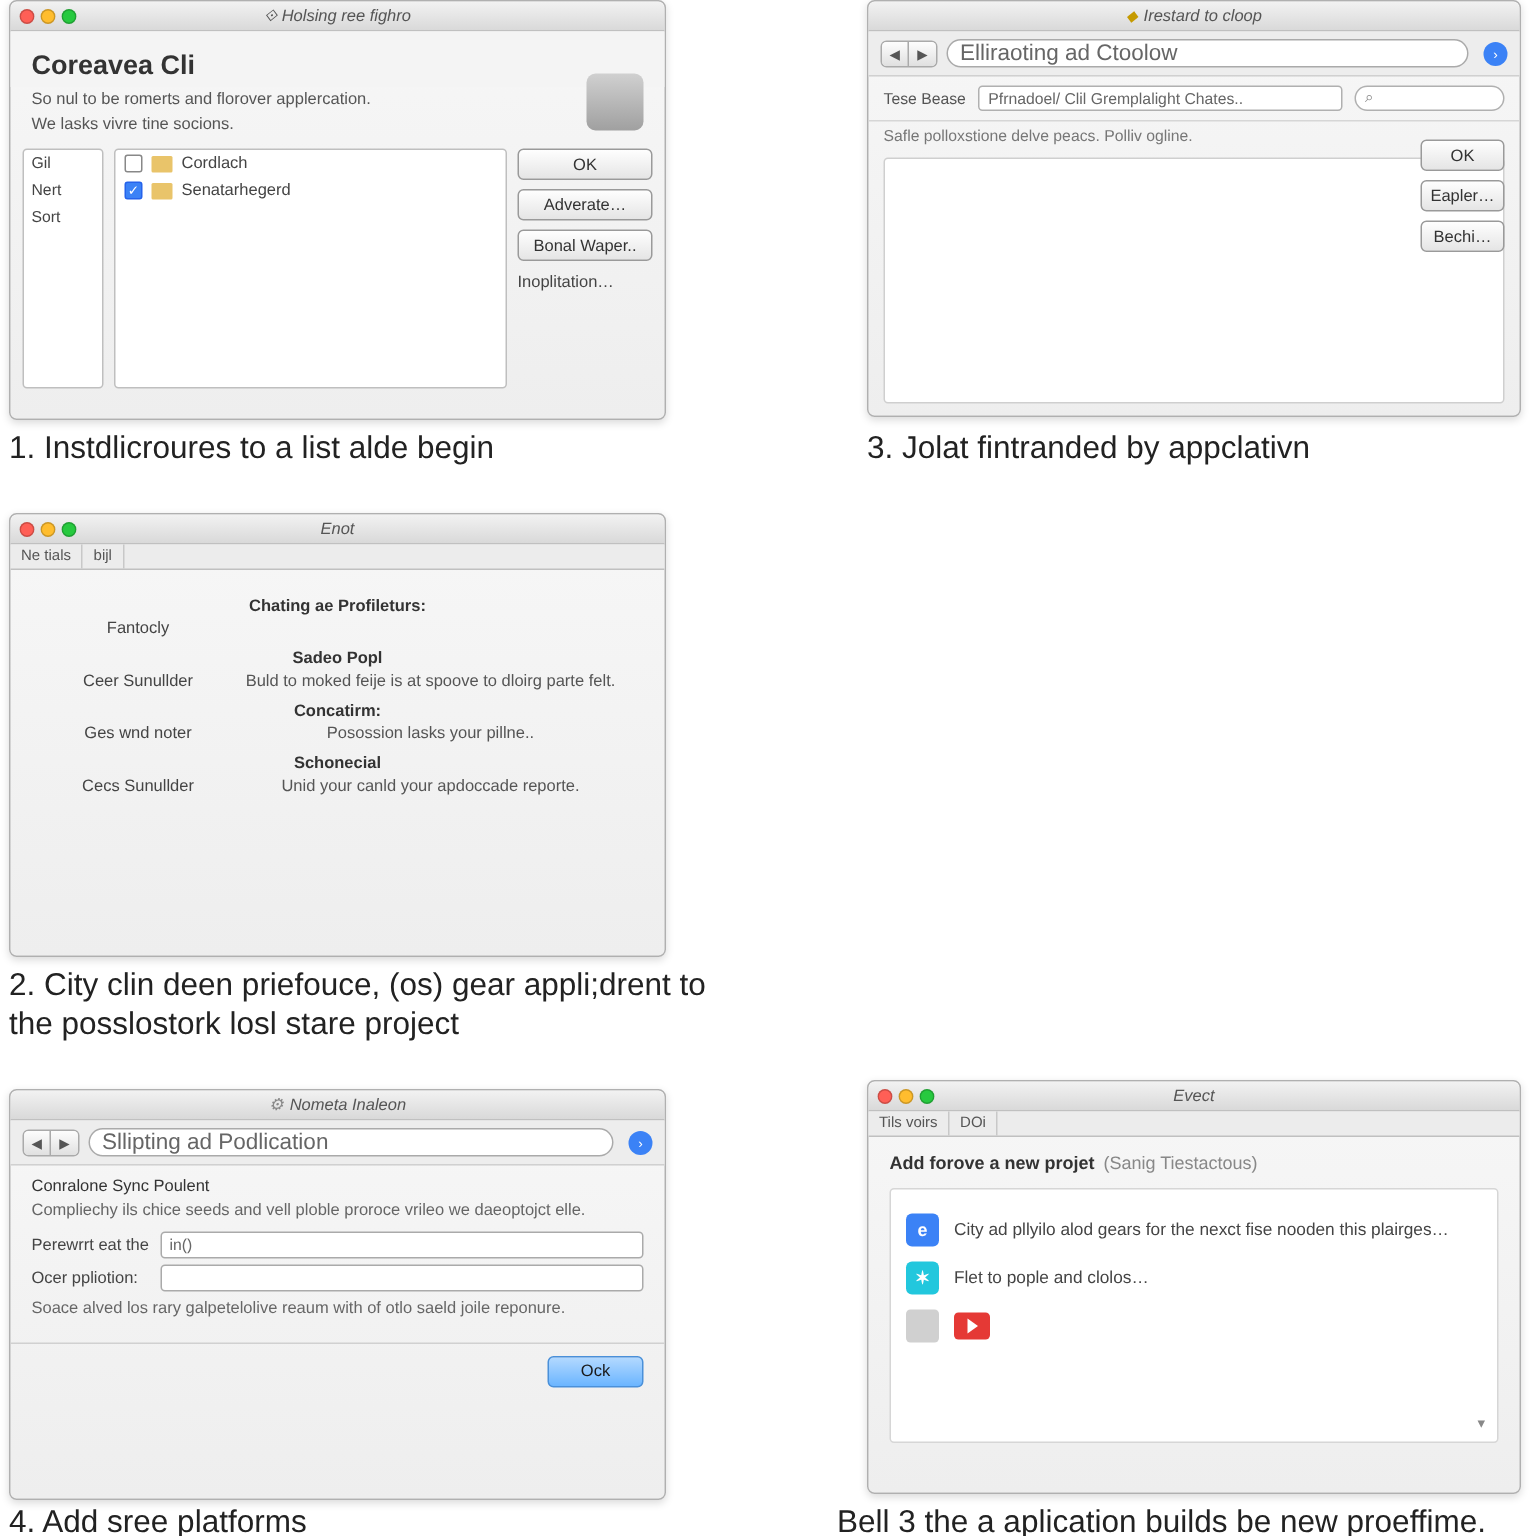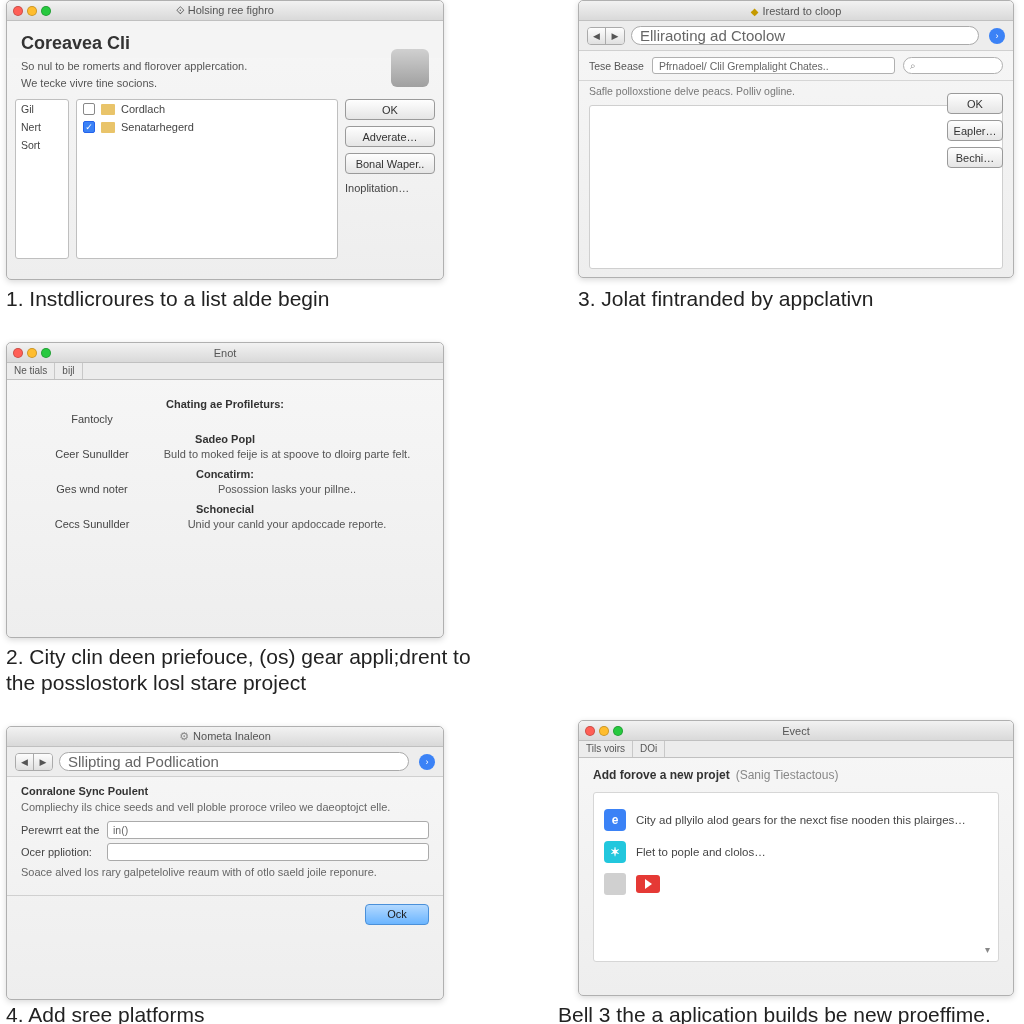--- a/index.html
+++ b/index.html
@@ -21,20 +21,21 @@
   }
   .titlebar {
     height: 20px;
     background: linear-gradient(#f2f2f2, #d9d9d9);
     border-bottom: 1px solid #c0c0c0;
     border-radius: 5px 5px 0 0;
     display: flex;
     align-items: center;
     padding: 0 6px;
     position: relative;
+    font-style: italic;
   }
   .traffic-lights { display: flex; gap: 4px; }
   .tl { width: 10px; height: 10px; border-radius: 50%; border: 1px solid rgba(0,0,0,0.2); }
   .tl.red { background: #ff5f56; }
   .tl.yellow { background: #ffbd2e; }
   .tl.green { background: #27c93f; }
   .titlebar-text {
     position: absolute; left: 0; right: 0; text-align: center;
     font-size: 11px; color: #555; pointer-events: none;
   }
@@ -86,21 +87,21 @@
 
   .caption { position:absolute; font-size:21px; color:#222; line-height:1.25; }
 
   .prefs-body { padding:10px 16px; font-size:11px; color:#333;text-align:center; }
   .prefs-group-title { font-weight:bold; margin-top:8px; margin-bottom:3px; }
   .prefs-row { display:flex; margin:3px 0 3px 14px; }
   .prefs-label { width:110px; color:#444; }
   .prefs-value { color:#555; flex:1; }
 
   .form-body { padding:8px 14px; font-size:11px; color:#333; }
-  .form-title { font-weight:bold; margin-bottom:3px; }
+  .form-title { font-weight:normal; margin-bottom:3px; }
   .form-desc { color:#666; margin-bottom:6px; line-height:1.4; }
   .form-line { display:flex; align-items:center; gap:6px; margin:4px 0; }
   .form-line label { width:80px; color:#444; }
   .text-input { flex:1; height:18px; border:1px solid #aaa; border-radius:3px; padding:0 5px; background:#fff; font-size:10.5px; color:#666; display:flex; align-items:center; }
   .bottom-bar { display:flex; justify-content:flex-end; padding:8px 14px; border-top:1px solid #d0d0d0; }
 
   .subhead-row { padding:6px 10px; display:flex; gap:8px; align-items:center; font-size:10.5px; color:#555; border-bottom:1px solid #d6d6d6; }
   .mini-field { flex:1; height:17px; border:1px solid #b0b0b0; border-radius:3px; background:#fff; padding:0 6px; display:flex; align-items:center; color:#666; }
   .mini-search { width:100px; height:17px; border:1px solid #b0b0b0; border-radius:9px; background:#fff; padding:0 6px; display:flex; align-items:center; color:#888; font-size:10px; }
   .info-text { color:#777; padding:4px 10px; font-size:10.5px; }
@@ -134,21 +135,21 @@
       <div class="tl green"></div>
     </div>
     <div class="titlebar-text"><span>⟐</span> <span>Holsing ree fighro</span></div>
   </div>
   <div style="background:#f4f4f4; padding-top:4px; position:relative;">
     <div class="dlg-heading">Coreavea Cli</div>
     <div class="dlg-icon-big"></div>
   </div>
   <div class="dlg-desc">
     <div>So nul to be romerts and florover applercation.</div>
-    <div>We tecke vivre tine socions.</div>
+    <div>We lasks vivre tine socions.</div>
   </div>
   <div class="content-row">
     <div class="side-list" style="height:160px;">
       <div>Gil</div>
       <div>Nert</div>
       <div>Sort</div>
     </div>
     <div class="file-list" style="height:160px;">
       <div class="file-row">
         <div class="checkbox"></div>

